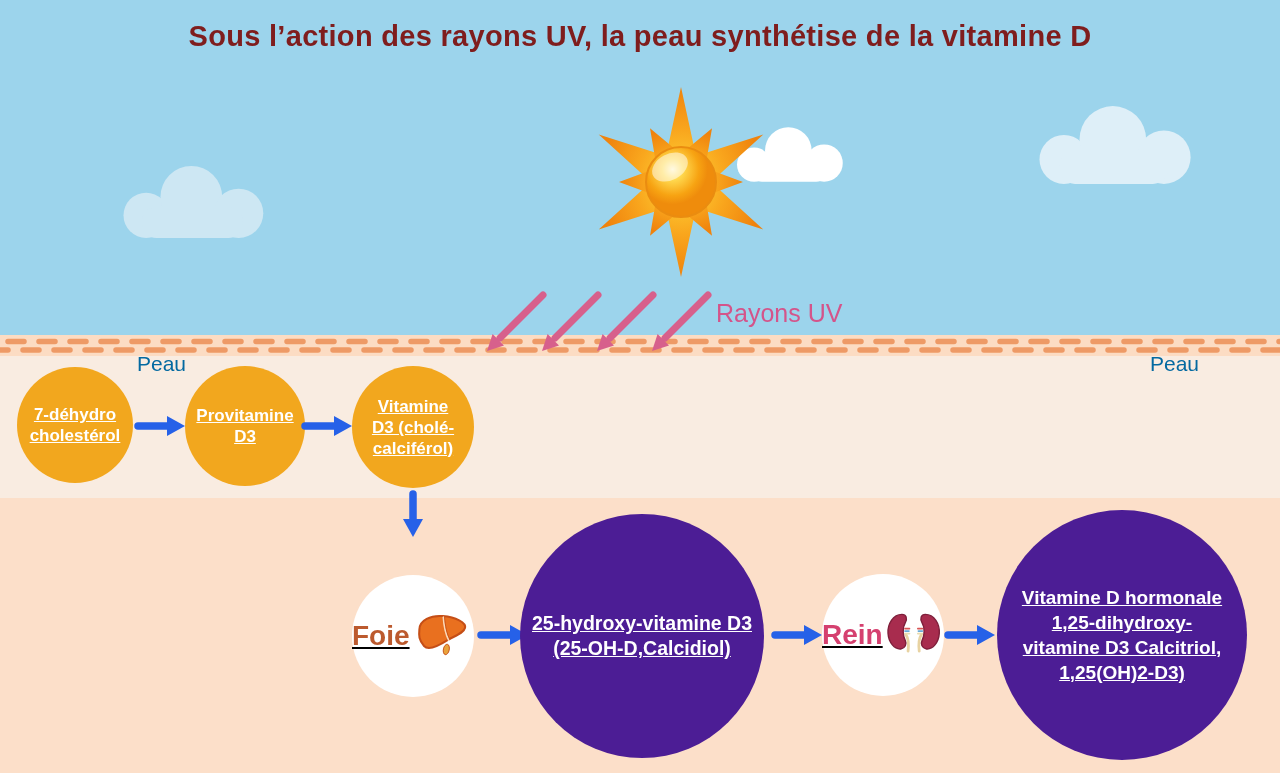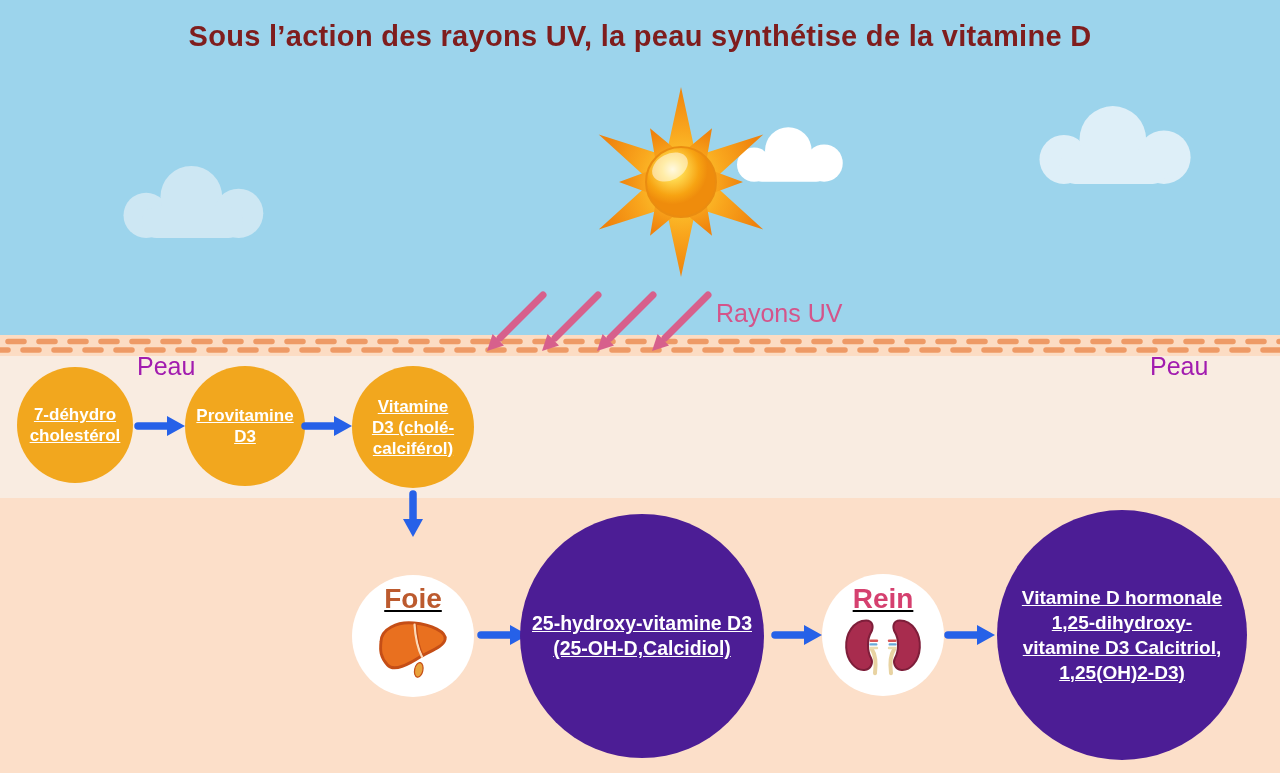--- a/index.html
+++ b/index.html
@@ -19,36 +19,36 @@
   }
   .cloud{position:absolute;z-index:2;}
   .sun{position:absolute;left:581px;top:82px;z-index:3;}
 
   .uv-label{
     position:absolute;left:716px;top:299px;font-size:25px;color:#d4548a;z-index:5;
   }
   .uv-arrow{position:absolute;z-index:5;}
 
   .peau-label{
-    position:absolute;top:352px;font-size:25px;color:#a21caf;z-index:4;
+    position:absolute;top:352px;font-size:21px;color:#0369a1;z-index:4;
   }
   .peau-left{left:137px;}
   .peau-right{left:1150px;}
 
   .node{
     position:absolute;border-radius:50%;display:flex;align-items:center;justify-content:center;
     text-align:center;z-index:4;text-decoration:underline;
   }
   .node span{display:block;}
   .amber{background:#f2a71e;color:#ffffff;font-weight:bold;font-size:17px;line-height:21px;}
   .peach{background:#4c1d95;color:#ffffff;font-weight:bold;}
   .peach-1{font-size:19.5px;line-height:25px;}
   .peach-2{font-size:19px;line-height:25px;}
   .organ{
-    background:#ffffff;flex-direction:column;z-index:4;
+    background:#ffffff;flex-direction:row;z-index:4;
   }
   .organ-label{font-weight:bold;font-size:28px;line-height:30px;}
   .foie-label{color:#bc5a2e;}
   .rein-label{color:#d5406f;}
 
   .flow-arrow{position:absolute;z-index:4;}
 </style>
 </head>
 <body>
 

